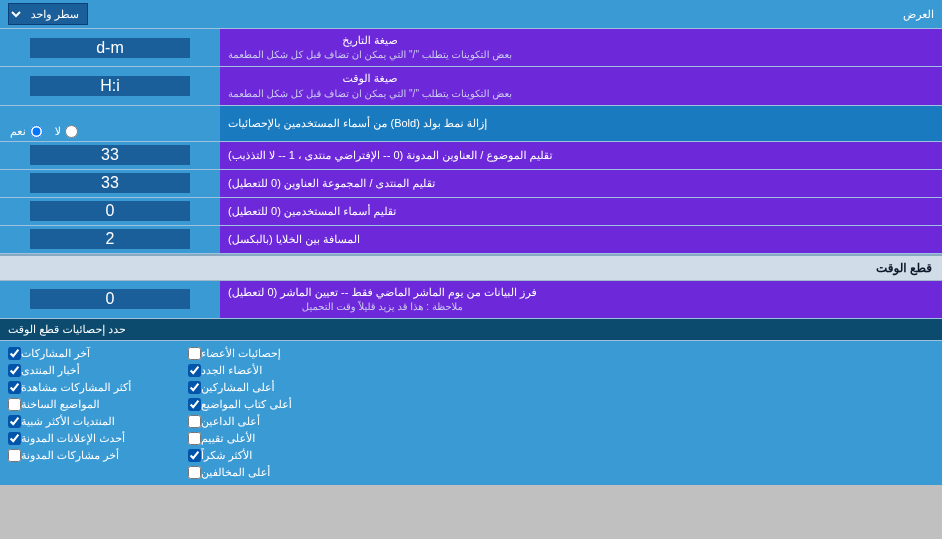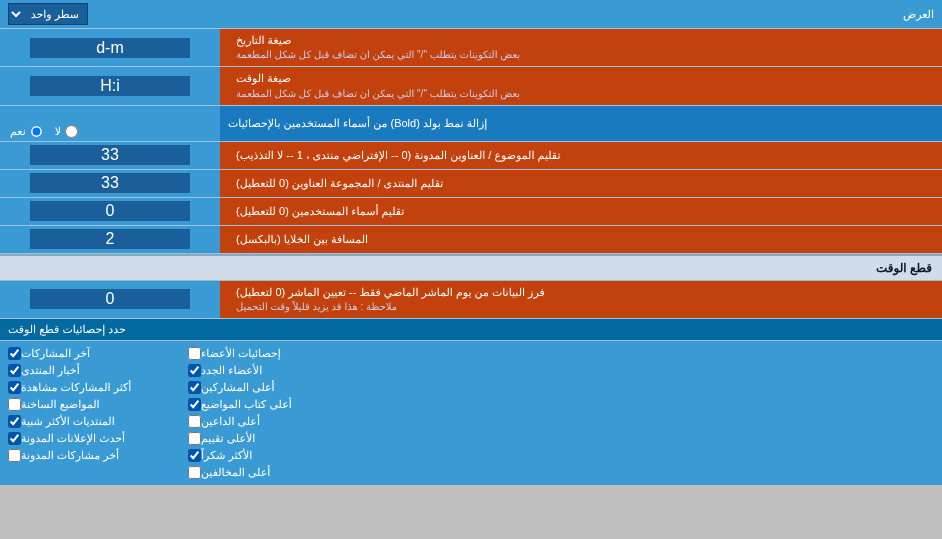--- a/index.html
+++ b/index.html
@@ -18,27 +18,27 @@
     }
 
     .row {
       display: flex;
       align-items: stretch;
       border-bottom: 1px solid #a0c0e0;
       min-height: 28px;
     }
 
     .row-label {
-      background: #c2410c;
-      color: #fff;
-      padding: 4px 16px;
-      display: flex;
-      align-items: center;
-      justify-content: flex-end;
-      text-align: left;
+      background: #6d28d9;
+      color: #fff;
+      padding: 4px 8px;
+      display: flex;
+      align-items: center;
+      justify-content: flex-end;
+      text-align: center;
       flex: 1;
       font-size: 11px;
       line-height: 1.4;
     }
 
     .row-label small {
       font-size: 10px;
       display: block;
       color: #cce;
     }
@@ -106,21 +106,21 @@
       border: 1px solid #0a3f7a;
       padding: 2px 4px;
       font-size: 11px;
       height: 22px;
     }
 
     .stats-label-row {
       display: flex;
       justify-content: flex-end;
       padding: 4px 8px;
-      background: #0369a1;
+      background: #0c4a6e;
       color: #fff;
       font-size: 11px;
       border-bottom: 1px solid #a0c0e0;
     }
 
     .checkboxes-area {
       background: #3a9ad4;
       padding: 6px 8px;
       display: flex;
       gap: 20px;

